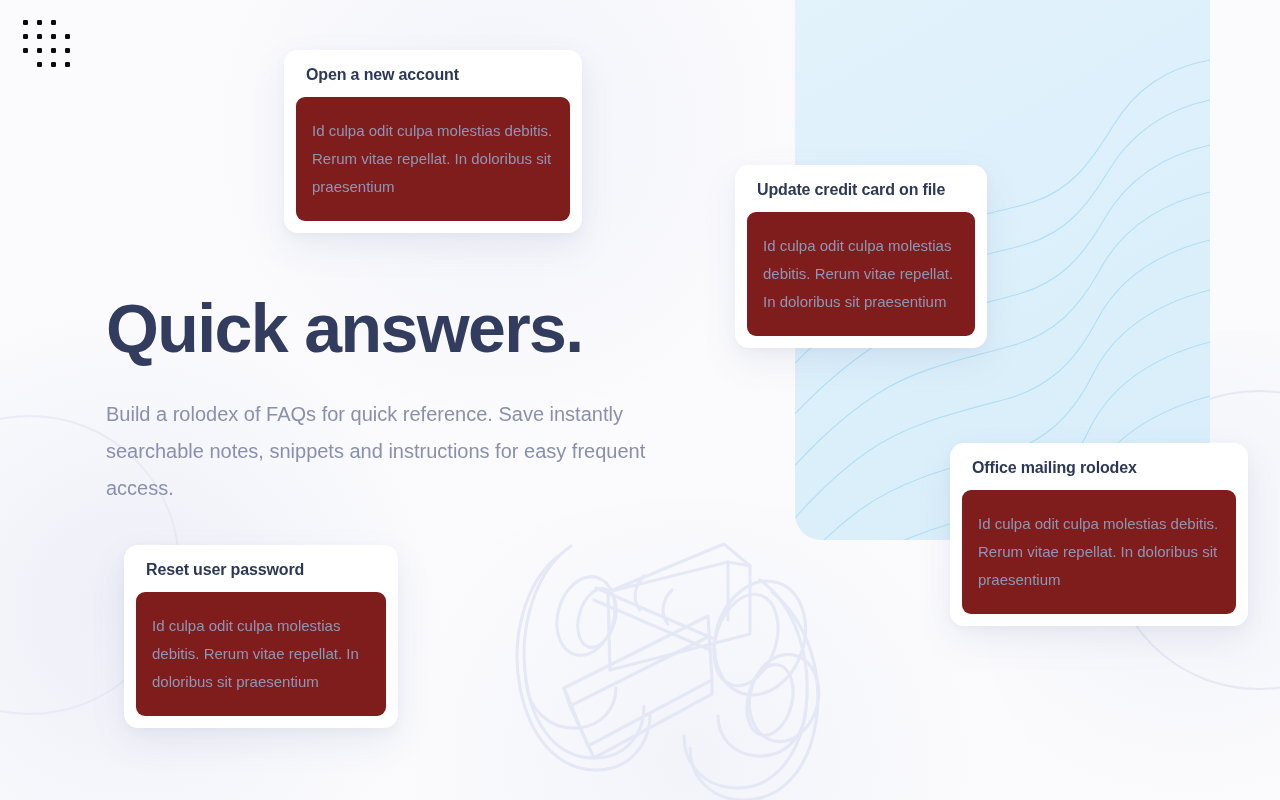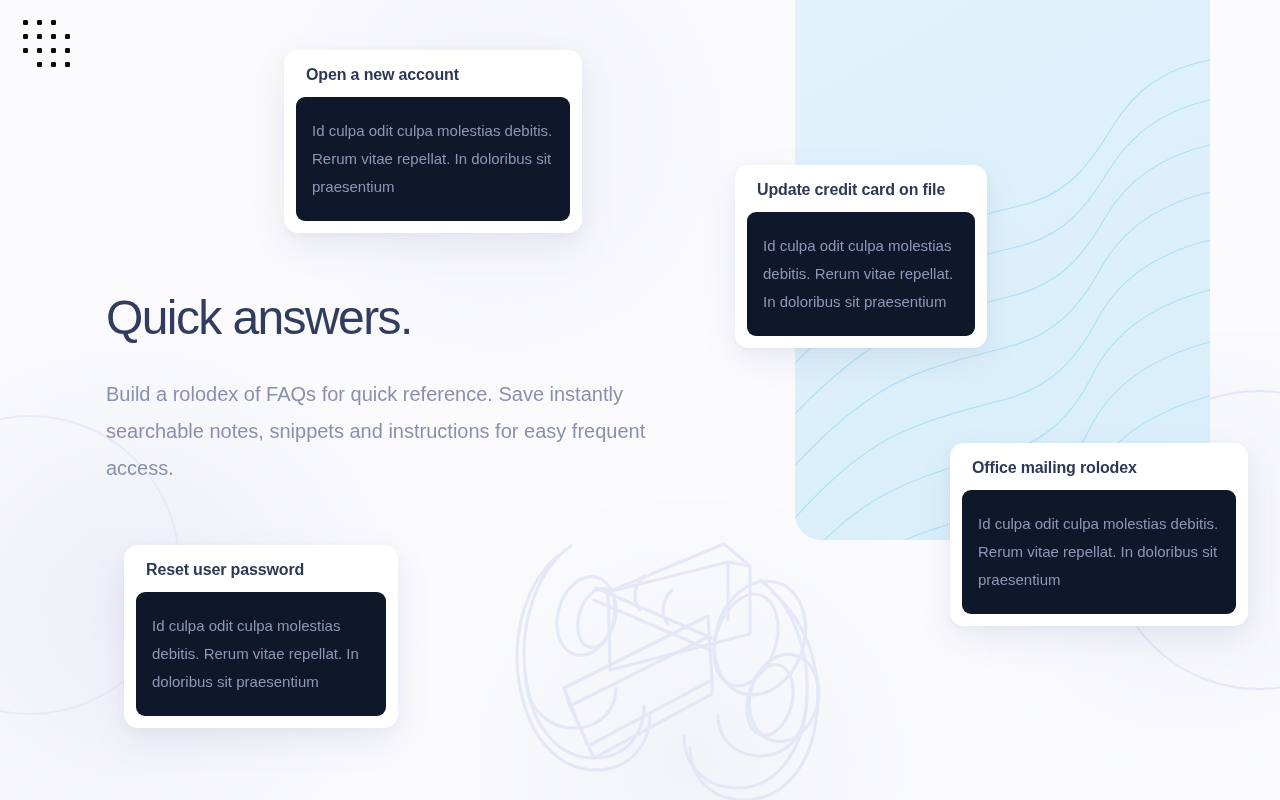--- a/index.html
+++ b/index.html
@@ -94,23 +94,23 @@
   .rolodex svg { width: 100%; height: 100%; display: block; }
 
   
   .hero {
     position: absolute;
     left: 106px; top: 294px;
     width: 600px;
     z-index: 5;
   }
   .hero-title {
-    font-size: 48px;
+    font-size: 68px;
     line-height: 1.0;
-    font-weight: normal;
+    font-weight: bold;
     letter-spacing: -1.6px;
     color: #323c5e;
   }
   .hero-sub {
     margin-top: 34px;
     font-size: 20px;
     line-height: 37px;
     color: #8990ad;
     max-width: 590px;
     font-weight: normal;
@@ -128,21 +128,21 @@
   .faq-title {
     font-size: 16px;
     font-weight: bold;
     color: #2d3856;
     letter-spacing: -0.15px;
     padding: 0 10px 0 10px;
     margin-bottom: 13px;
     white-space: nowrap;
   }
   .faq-body {
-    background: #0f172a;
+    background: #7f1d1d;
     border-radius: 9px;
     padding: 20px 16px 20px 16px;
     font-size: 15px;
     line-height: 28px;
     color: #8f96b5;
   }
 
   
   #card-open-account   { left: 284px; top: 50px;  width: 298px; }
   #card-credit-card    { left: 735px; top: 165px; width: 252px; }

